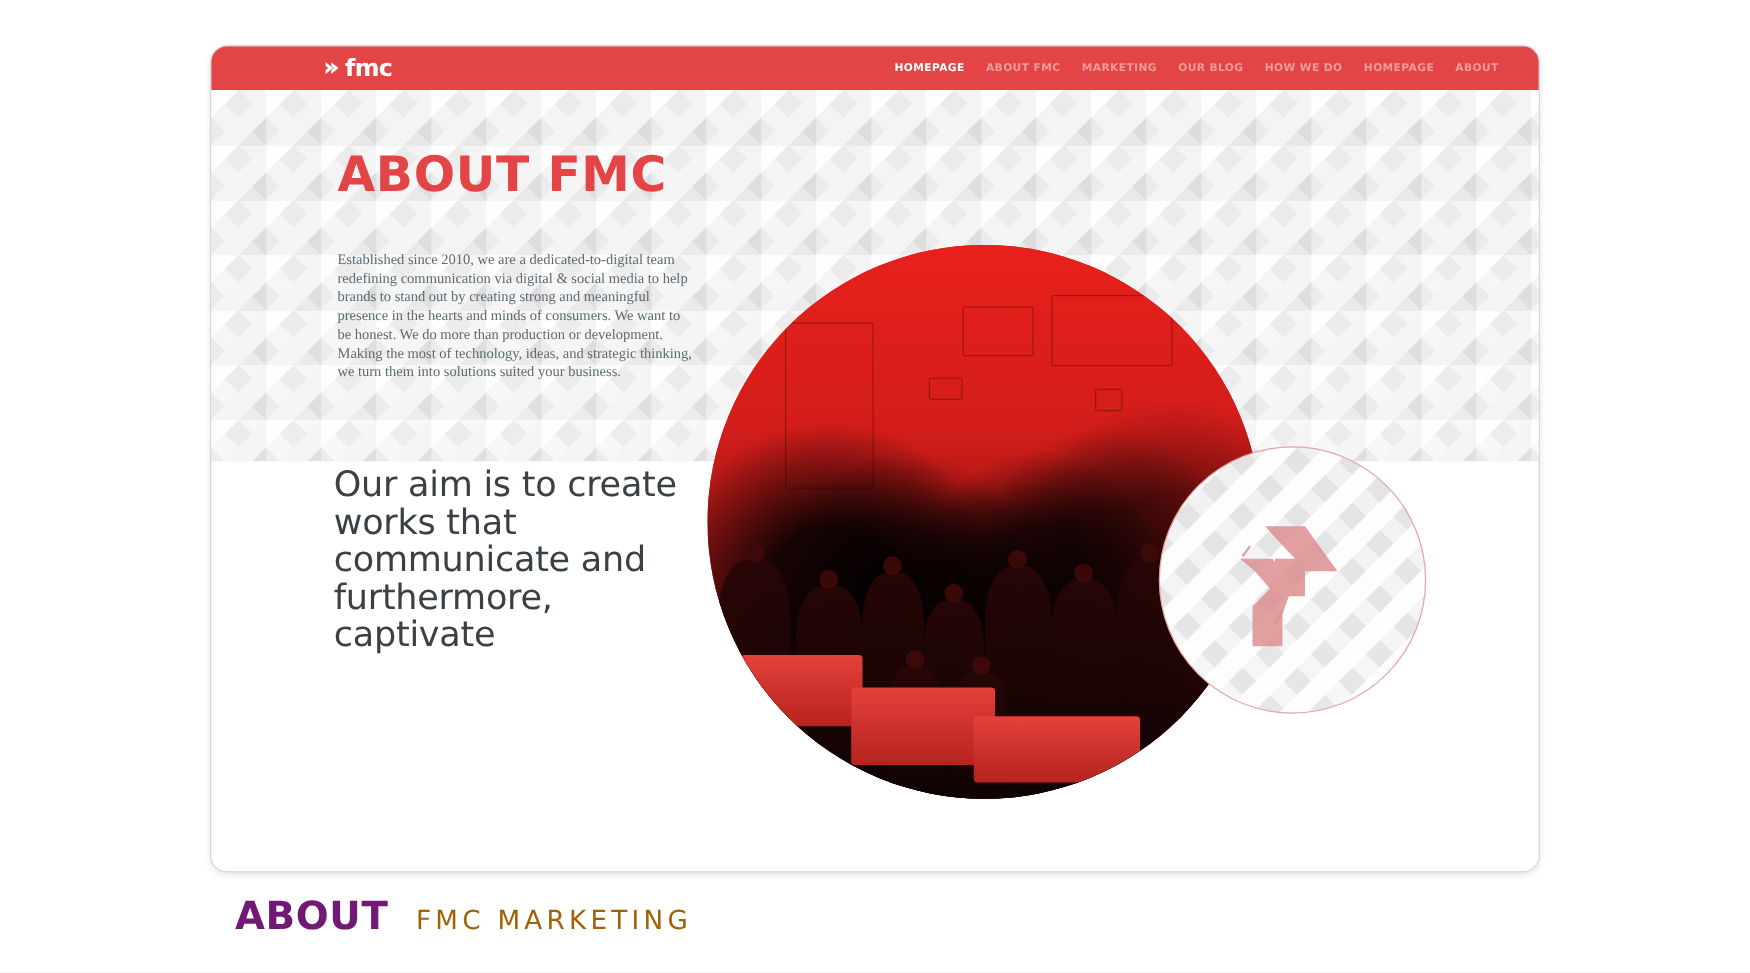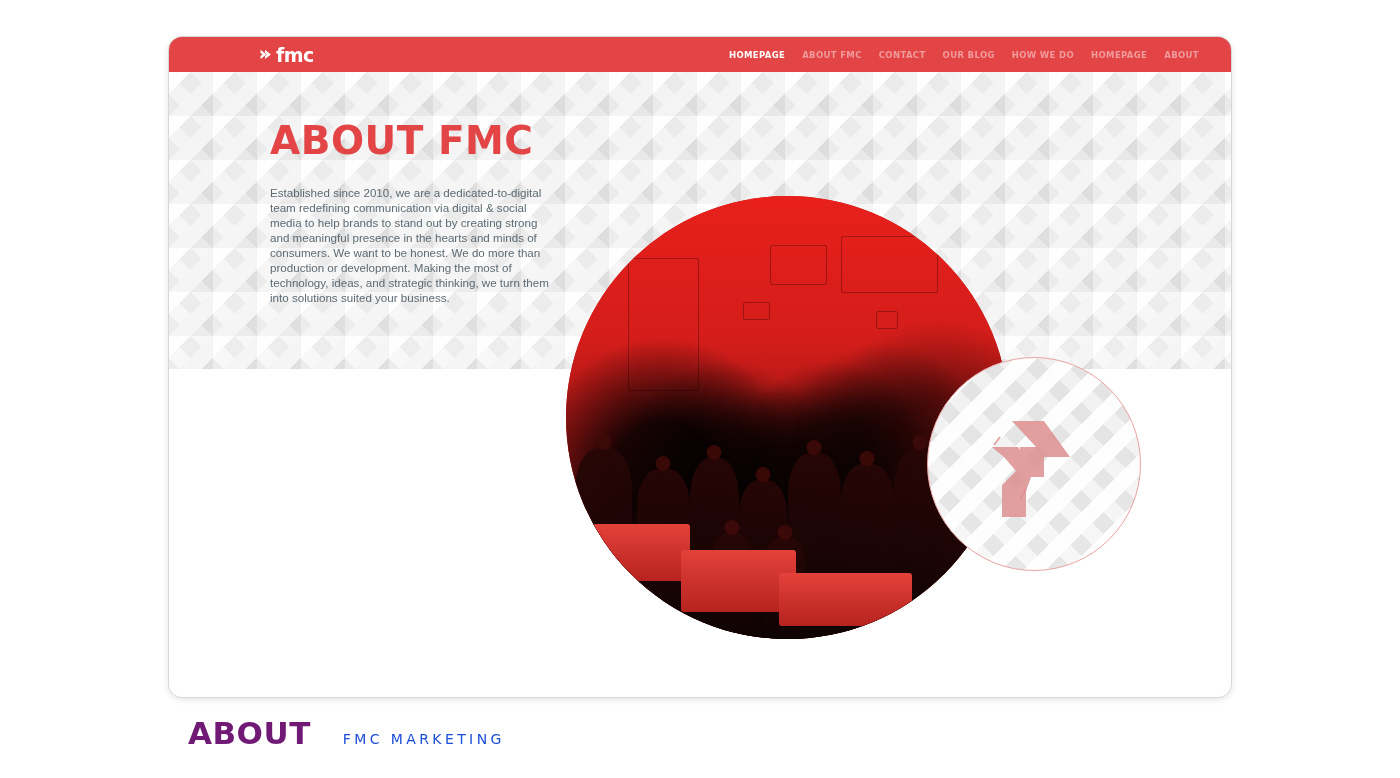--- a/index.html
+++ b/index.html
@@ -129,26 +129,26 @@
     font-weight: 800;
     color: #e34546;
     letter-spacing: 0.5px;
     line-height: 1;
     white-space: nowrap;
   }
 
   .intro-copy {
     position: absolute;
     left: 101px;
-    top: 148px;
+    top: 163px;
     width: 285px;
     font-size: 11.6px;
     line-height: 15px;
     color: #5d6a72;
-    font-family: Liberation Sans, sans-serif;
+    font-family: Liberation Serif, serif;
   }
 
   .aim-heading {
     position: absolute;
     left: 98px;
     top: 336px;
     width: 300px;
     font-size: 28px;
     line-height: 30px;
     font-weight: 400;
@@ -248,26 +248,25 @@
     gap: 22px;
   }
   .caption-main {
     font-size: 31px;
     font-weight: 800;
     color: #701a75;
     letter-spacing: 0.5px;
     line-height: 1;
   }
   .caption-sub {
-    font-size: 14px;
+    font-size: 21px;
     font-weight: 400;
-    color: #1d4ed8;
+    color: #a16207;
     letter-spacing: 3.4px;
     line-height: 1;
-    margin-left: 10px;
   }
 </style>
 </head>
 <body>
 
 <div class="site-card">
 
   <div class="topbar">
 
     <div class="brand">
@@ -276,36 +275,37 @@
           <path d="M1.5 2.2 L7.4 6.9 L1.5 11.6 L1.5 8.6 L3.6 6.9 L1.5 5.2 Z" fill="#ffffff"></path>
           <path d="M6.0 2.2 L11.9 6.9 L6.0 11.6 L6.0 8.6 L8.1 6.9 L6.0 5.2 Z" fill="#ffffff"></path>
         </svg>
       </span>
       <span class="brand-text">fmc</span>
     </div>
 
     <nav class="nav">
       <span class="nav-item active">HOMEPAGE</span>
       <span class="nav-item">ABOUT FMC</span>
-      <span class="nav-item">CONTACT</span>
+      <span class="nav-item">MARKETING</span>
       <span class="nav-item">OUR BLOG</span>
       <span class="nav-item">HOW WE DO</span>
       <span class="nav-item">HOMEPAGE</span>
       <span class="nav-item">ABOUT</span>
     </nav>
   </div>
 
   <div class="pattern-band"></div>
 
   <div class="white-band"></div>
 
   <h1 class="page-title">ABOUT FMC</h1>
 
   <p class="intro-copy">Established since 2010, we are a dedicated-to-digital team redefining communication via digital &amp; social media to help brands to stand out by creating strong and meaningful presence in the hearts and minds of consumers. We want to be honest. We do more than production or development. Making the most of technology, ideas, and strategic thinking, we turn them into solutions suited your business.</p>
 
+  <h2 class="aim-heading">Our aim is to create works that communicate and furthermore, captivate</h2>
 
   <div class="photo-circle">
     <div class="photo-inner">
 
       <div class="wall-art" style="left:14%;top:14%;width:16%;height:30%;"></div>
       <div class="wall-art" style="left:46%;top:11%;width:13%;height:9%;"></div>
       <div class="wall-art" style="left:62%;top:9%;width:22%;height:13%;"></div>
       <div class="wall-art" style="left:40%;top:24%;width:6%;height:4%;"></div>
       <div class="wall-art" style="left:70%;top:26%;width:5%;height:4%;"></div>
 

